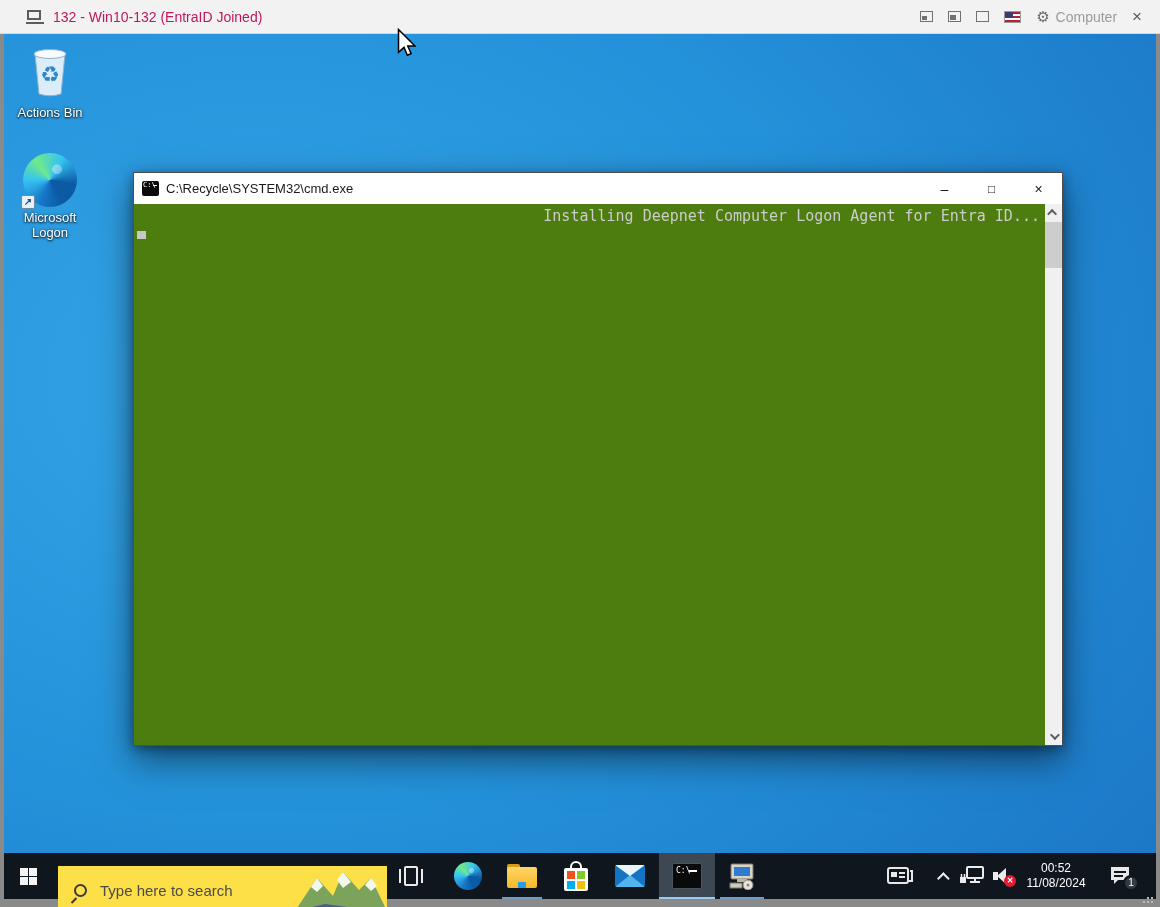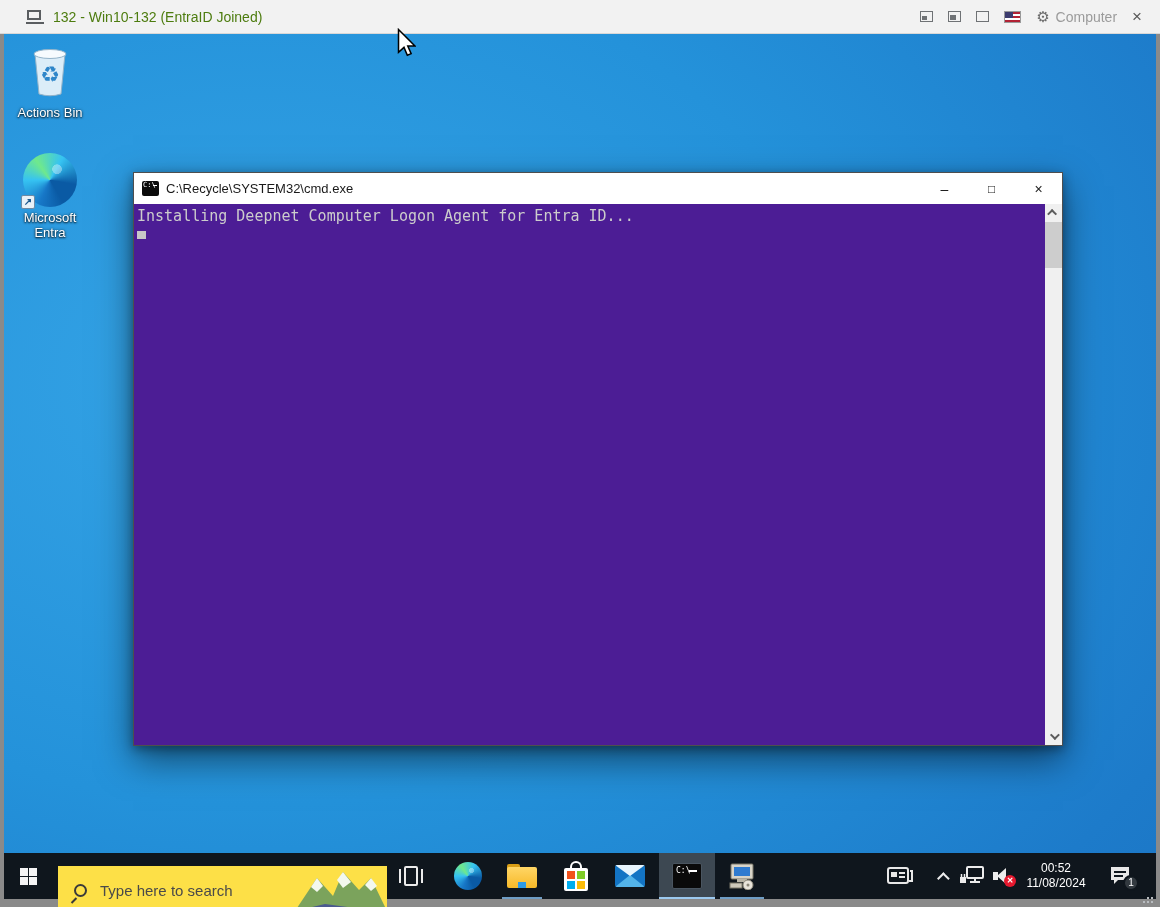--- a/index.html
+++ b/index.html
@@ -1,20 +1,20 @@
 <!DOCTYPE html>
 <html><head>
 <meta charset="utf-8">
 <style>
   * { margin:0; padding:0; box-sizing:border-box; }
   body { width:1160px; height:907px; background:#8a8a8a; font-family:"Liberation Sans", sans-serif; position:relative; overflow:hidden; }
 
   
   .vmbar { position:absolute; left:0; top:0; width:1160px; height:34px; background:#f2f2f2; display:flex; align-items:center; border-bottom:1px solid #d8d8d8; }
-  .vmbar-title { display:flex; align-items:center; gap:9px; margin-left:26px; color:#4d7c0f; font-size:14px; }
+  .vmbar-title { display:flex; align-items:center; gap:9px; margin-left:26px; color:#be185d; font-size:14px; }
   .vm-monitor { width:18px; height:14px; position:relative; }
   .vm-monitor .scr { position:absolute; left:1px; top:0; width:14px; height:10px; border:2px solid #5a5d60; background:#f2f2f2; }
   .vm-monitor .base { position:absolute; left:0; bottom:0; width:18px; height:2px; background:#5a5d60; }
   .vmbar-right { margin-left:auto; display:flex; align-items:center; gap:15px; margin-right:18px; }
   .layout-btn { width:13px; height:11px; border:1px solid #6f7275; position:relative; background:#f2f2f2; cursor:pointer; }
   .layout-btn.fill-a::after { content:""; position:absolute; left:1px; bottom:1px; width:5px; height:4px; background:#6f7275; }
   .layout-btn.fill-b::after { content:""; position:absolute; left:1px; bottom:1px; width:6px; height:5px; background:#6f7275; }
   .flag { width:17px; height:12px; border:1px solid #9a9a9a; background:repeating-linear-gradient(#b22234 0 2px, #ffffff 2px 4px); position:relative; }
   .flag::after { content:""; position:absolute; left:0; top:0; width:8px; height:6px; background:#3c3b6e; }
   .actions-group { display:flex; align-items:center; gap:6px; color:#9b9b9b; font-size:14px; cursor:pointer; }
@@ -39,22 +39,22 @@
   
   .cmd-window { position:absolute; left:129px; top:138px; width:930px; height:574px; background:#0c0c0c; border:1px solid #4e4e4e;
     box-shadow:0 14px 34px rgba(0,0,0,.5), 0 3px 10px rgba(0,0,0,.35); }
   .cmd-titlebar { position:absolute; left:0; top:0; right:0; height:31px; background:#ffffff; display:flex; align-items:center; }
   .cmd-app-icon { width:17px; height:15px; background:#0a0a0a; border-radius:2px; margin-left:8px; position:relative; color:#fff; font-family:"DejaVu Sans Mono", monospace; font-size:7px; line-height:8px; padding-left:1px; }
   .cmd-app-icon::after { content:""; position:absolute; right:2px; top:4px; width:4px; height:1px; background:#fff; }
   .cmd-title { font-size:13px; color:#1a1a1a; margin-left:7px; }
   .cmd-controls { margin-left:auto; display:flex; height:100%; }
   .cmd-ctl { width:47px; height:100%; display:flex; align-items:center; justify-content:center; font-size:14px; color:#202020; cursor:pointer; }
   .cmd-ctl.max { font-size:12px; }
-  .cmd-body { position:absolute; left:0; top:31px; right:0; bottom:0; background:#4c1d95; padding:3px 22px 0 3px;
-    font-family:"DejaVu Sans Mono", monospace; font-size:15px; line-height:19px; color:#cccccc; cursor:text; }
+  .cmd-body { position:absolute; left:0; top:31px; right:0; bottom:0; background:#4d7c0f; padding:3px 22px 0 3px;
+    font-family:"DejaVu Sans Mono", monospace; font-size:15px; line-height:19px; color:#cccccc; cursor:text;text-align:right; }
   .cmd-cursor { display:block; width:9px; height:8px; background:#c7c7c7; margin-top:5px; }
   .cmd-scroll { position:absolute; top:31px; right:0; bottom:0; width:17px; background:#f0f0f0; }
   .sb-btn { position:absolute; left:0; width:17px; height:17px; display:flex; align-items:center; justify-content:center; cursor:pointer; }
   .sb-up { top:0; } .sb-down { bottom:0; }
   .chev { width:7px; height:7px; border-left:2px solid #5c5c5c; border-top:2px solid #5c5c5c; }
   .chev.up { transform:rotate(45deg) translateY(2px); }
   .chev.down { transform:rotate(225deg) translateY(2px); }
   .sb-thumb { position:absolute; left:0; top:18px; width:17px; height:46px; background:#cdcdcd; cursor:grab; }
 
   
@@ -162,21 +162,21 @@
       <ellipse cx="24" cy="10" rx="16" ry="4.5" fill="#f6fbfe" stroke="#93b3c9" stroke-width="1"></ellipse>
       <text x="24" y="38" text-anchor="middle" font-size="22" fill="#2e86c9">♻</text>
     </svg>
     <div class="lbl">Actions Bin</div>
   </div>
 
   <div class="desk-icon edge-pos">
     <div class="edge-logo">
       <span class="shortcut-badge">↗</span>
     </div>
-    <div class="lbl">Microsoft Entra</div>
+    <div class="lbl">Microsoft Logon</div>
   </div>
 
   <div class="cmd-window">
     <div class="cmd-titlebar">
       <span class="cmd-app-icon">C:\</span>
       <span class="cmd-title">C:\Recycle\SYSTEM32\cmd.exe</span>
       <div class="cmd-controls">
         <span class="cmd-ctl">–</span>
         <span class="cmd-ctl max">□</span>
         <span class="cmd-ctl">×</span>

